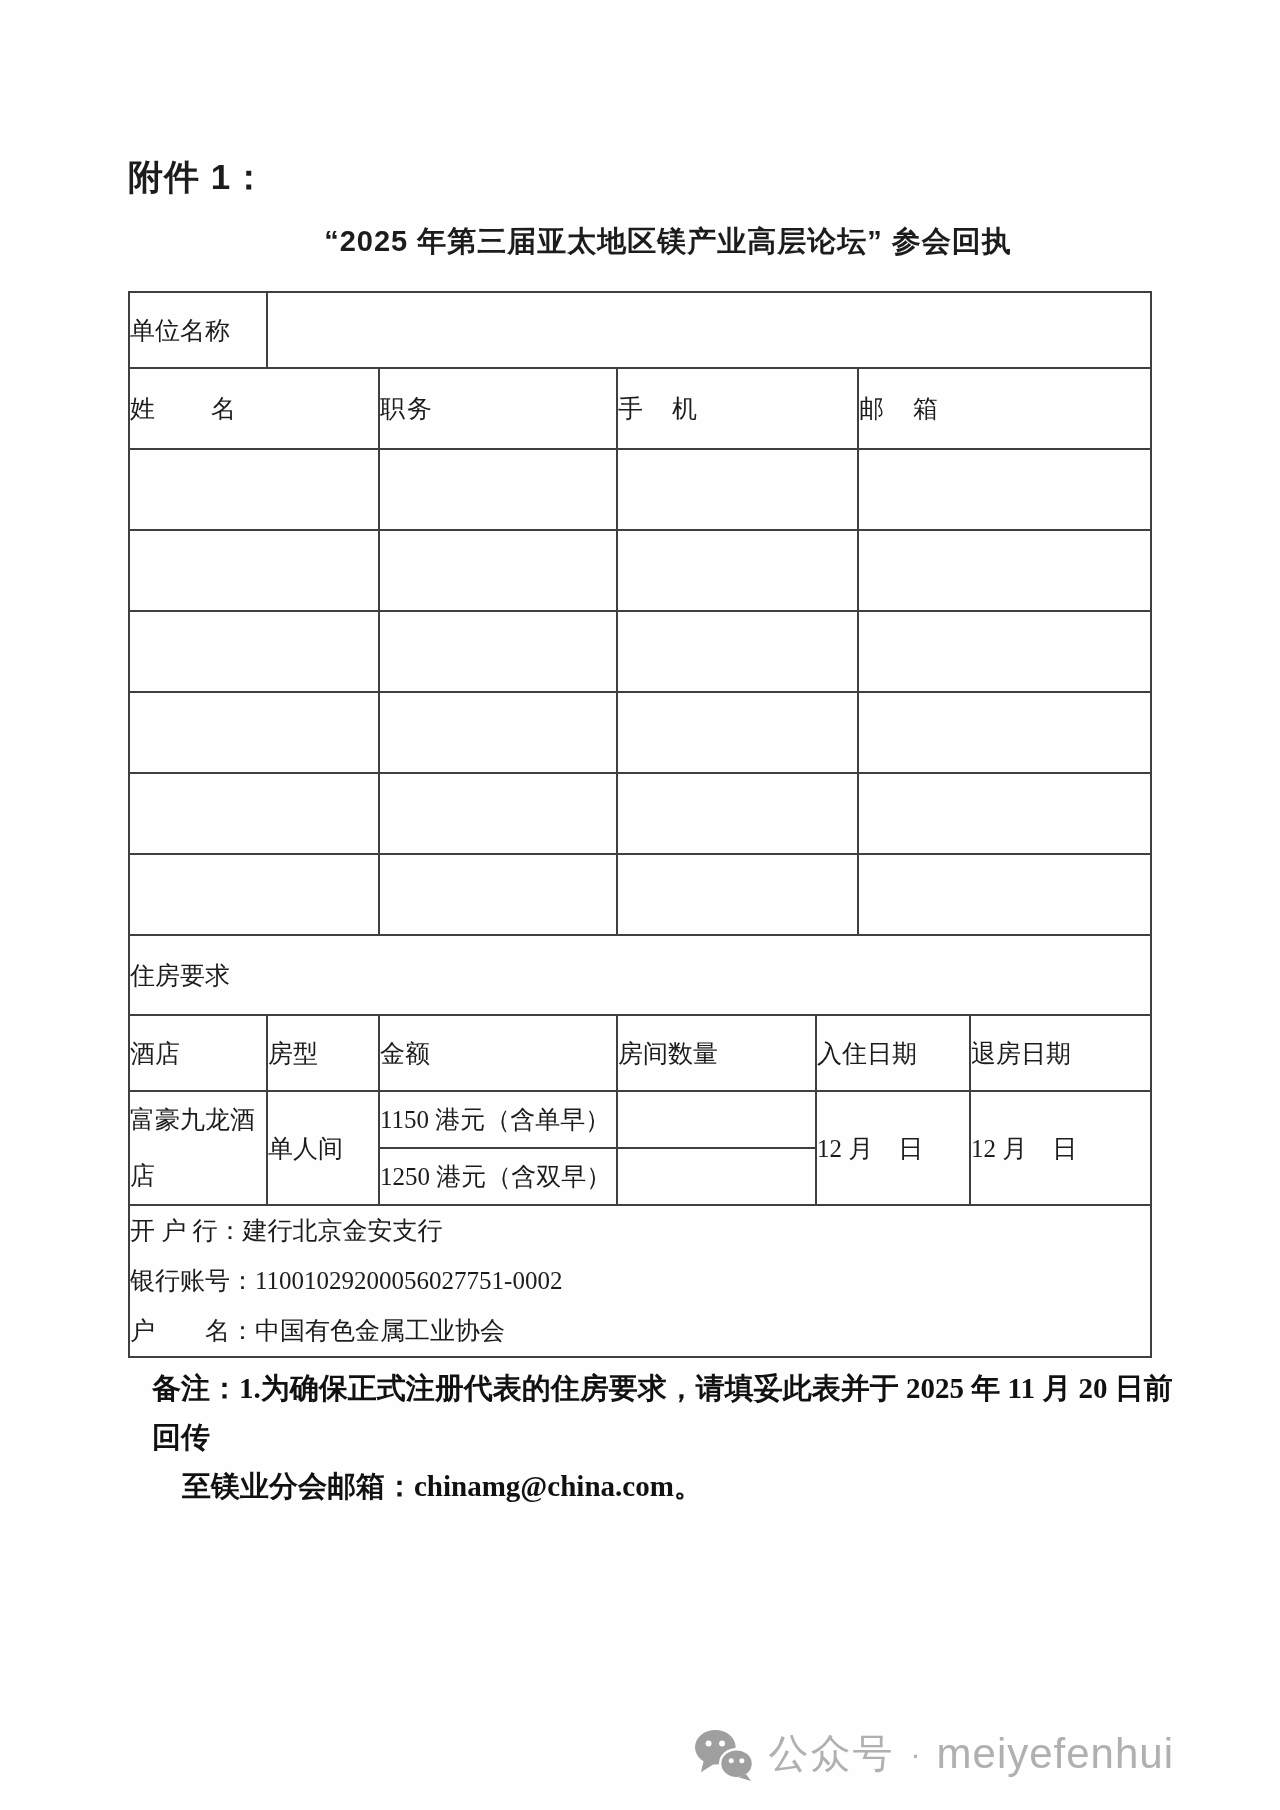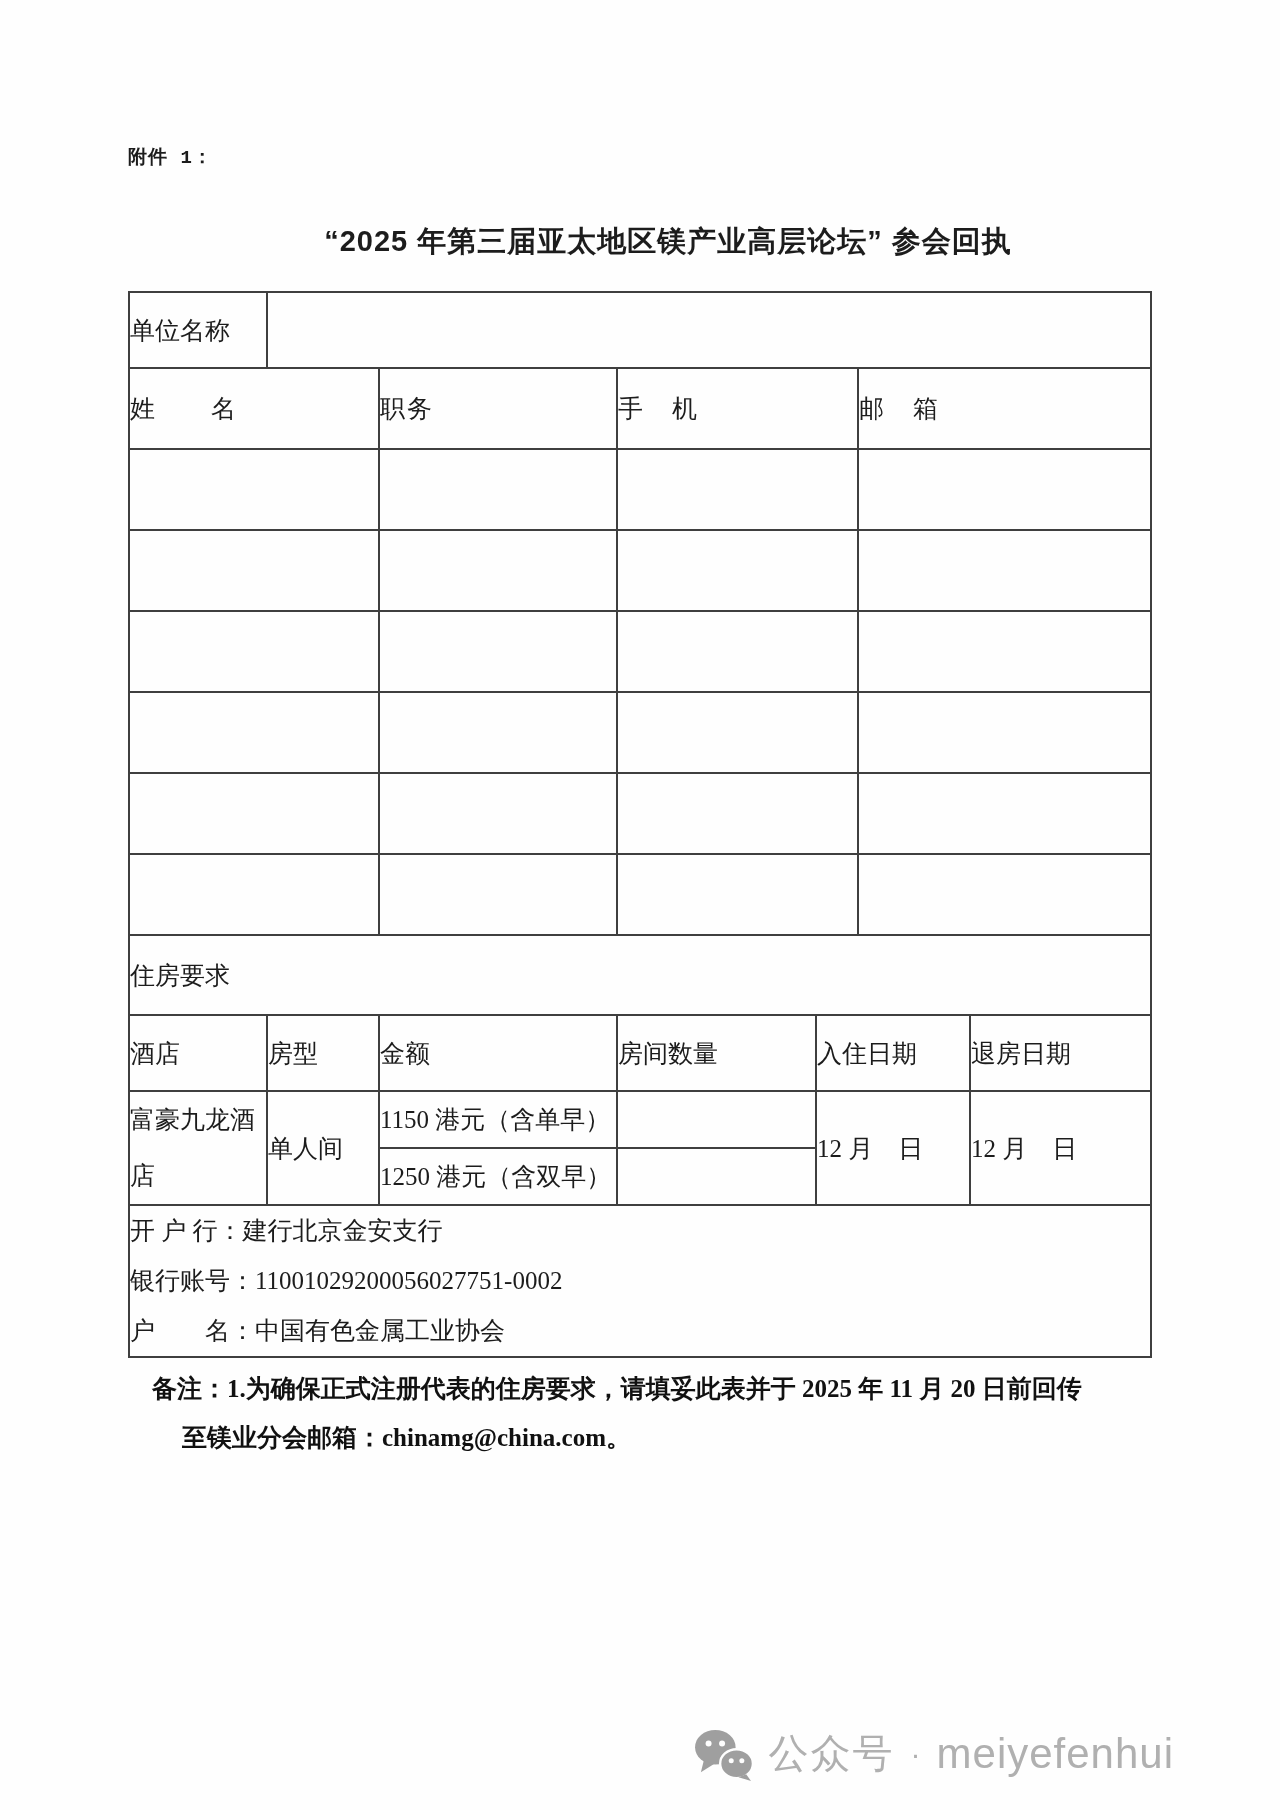--- a/index.html
+++ b/index.html
@@ -5,23 +5,23 @@
   html,body{margin:0;padding:0;background:#ffffff;}
   .page{
     position:relative;
     width:1280px;height:1810px;
     background:#fefefe;
     font-family:"Liberation Serif","DejaVu Serif",serif;
     color:#1c1c1c;
     overflow:hidden;
   }
   .attachment{
-    position:absolute;left:128px;top:144px;
-    font-family:Liberation Mono, monospace;
-    font-size:19px;font-weight:700;letter-spacing:1px;
+    position:absolute;left:128px;top:154px;
+    font-family:Liberation Sans, sans-serif;
+    font-size:35px;font-weight:700;letter-spacing:1px;
   }
   .doc-title{
     position:absolute;left:0;top:222px;width:1280px;
     text-align:center;
     font-family:"Liberation Sans","DejaVu Sans",sans-serif;
     font-size:29px;font-weight:700;letter-spacing:1px;padding-left:28px;
   }
   table.form{
     position:absolute;left:128px;top:291px;
     width:1022px;
@@ -47,21 +47,21 @@
   td.label-spaced{letter-spacing:2px;}
   td.hotel-name{line-height:56px;}
   td.price{font-size:23px;}
   td.date-cell{font-size:25px;}
   td.bank-cell{
     text-align:left;vertical-align:middle;
     padding-left:30px;font-size:26px;line-height:50px;
   }
   .notes{
     position:absolute;left:152px;top:1364px;width:1030px;
-    font-size:25px;font-weight:700;line-height:49px;
+    font-size:29px;font-weight:700;line-height:49px;
     color:#111;
   }
   .notes .indent1{padding-left:30px;}
   .notes .indent2{padding-left:34px;}
   .watermark{
     position:absolute;top:1726px;right:106px;
     display:flex;align-items:center;gap:14px;
     font-family:"Liberation Sans","DejaVu Sans",sans-serif;
     font-size:40px;
     user-select:none;

